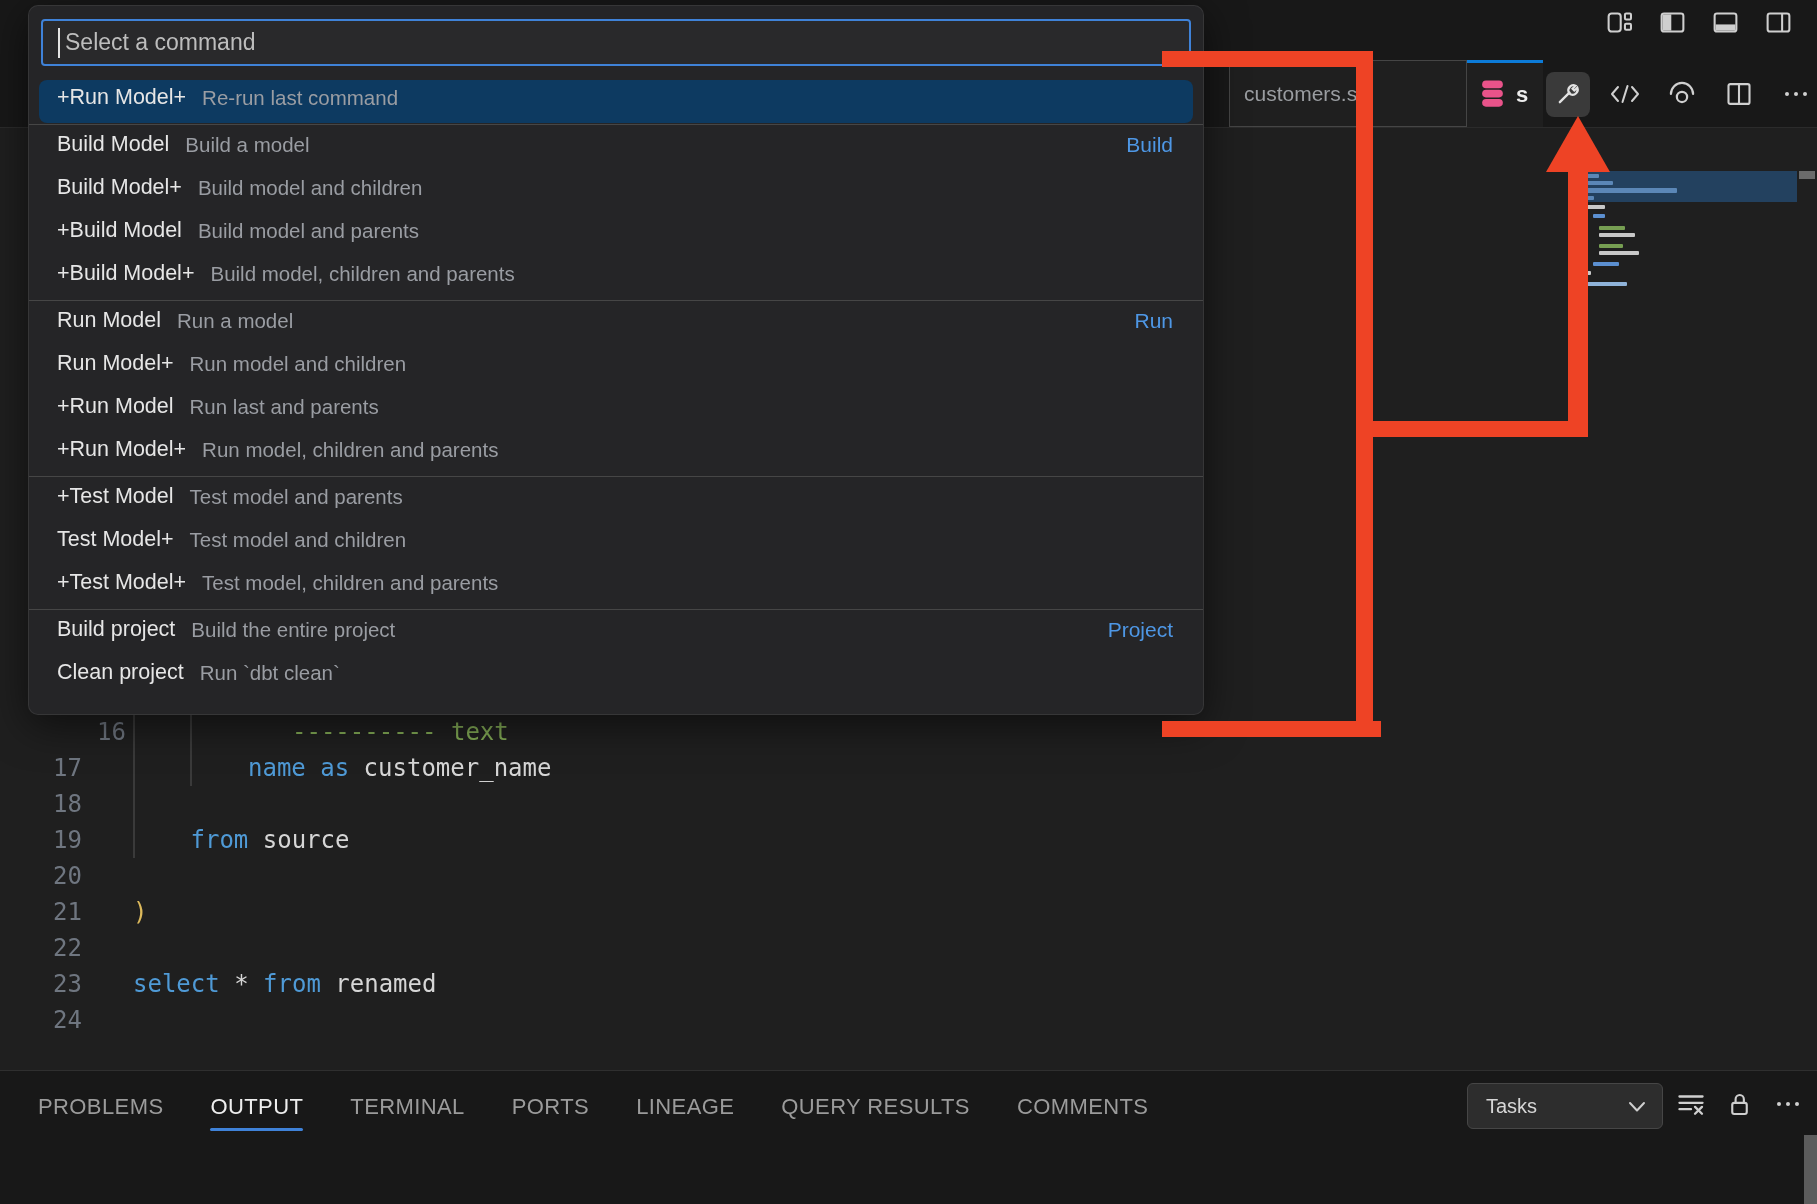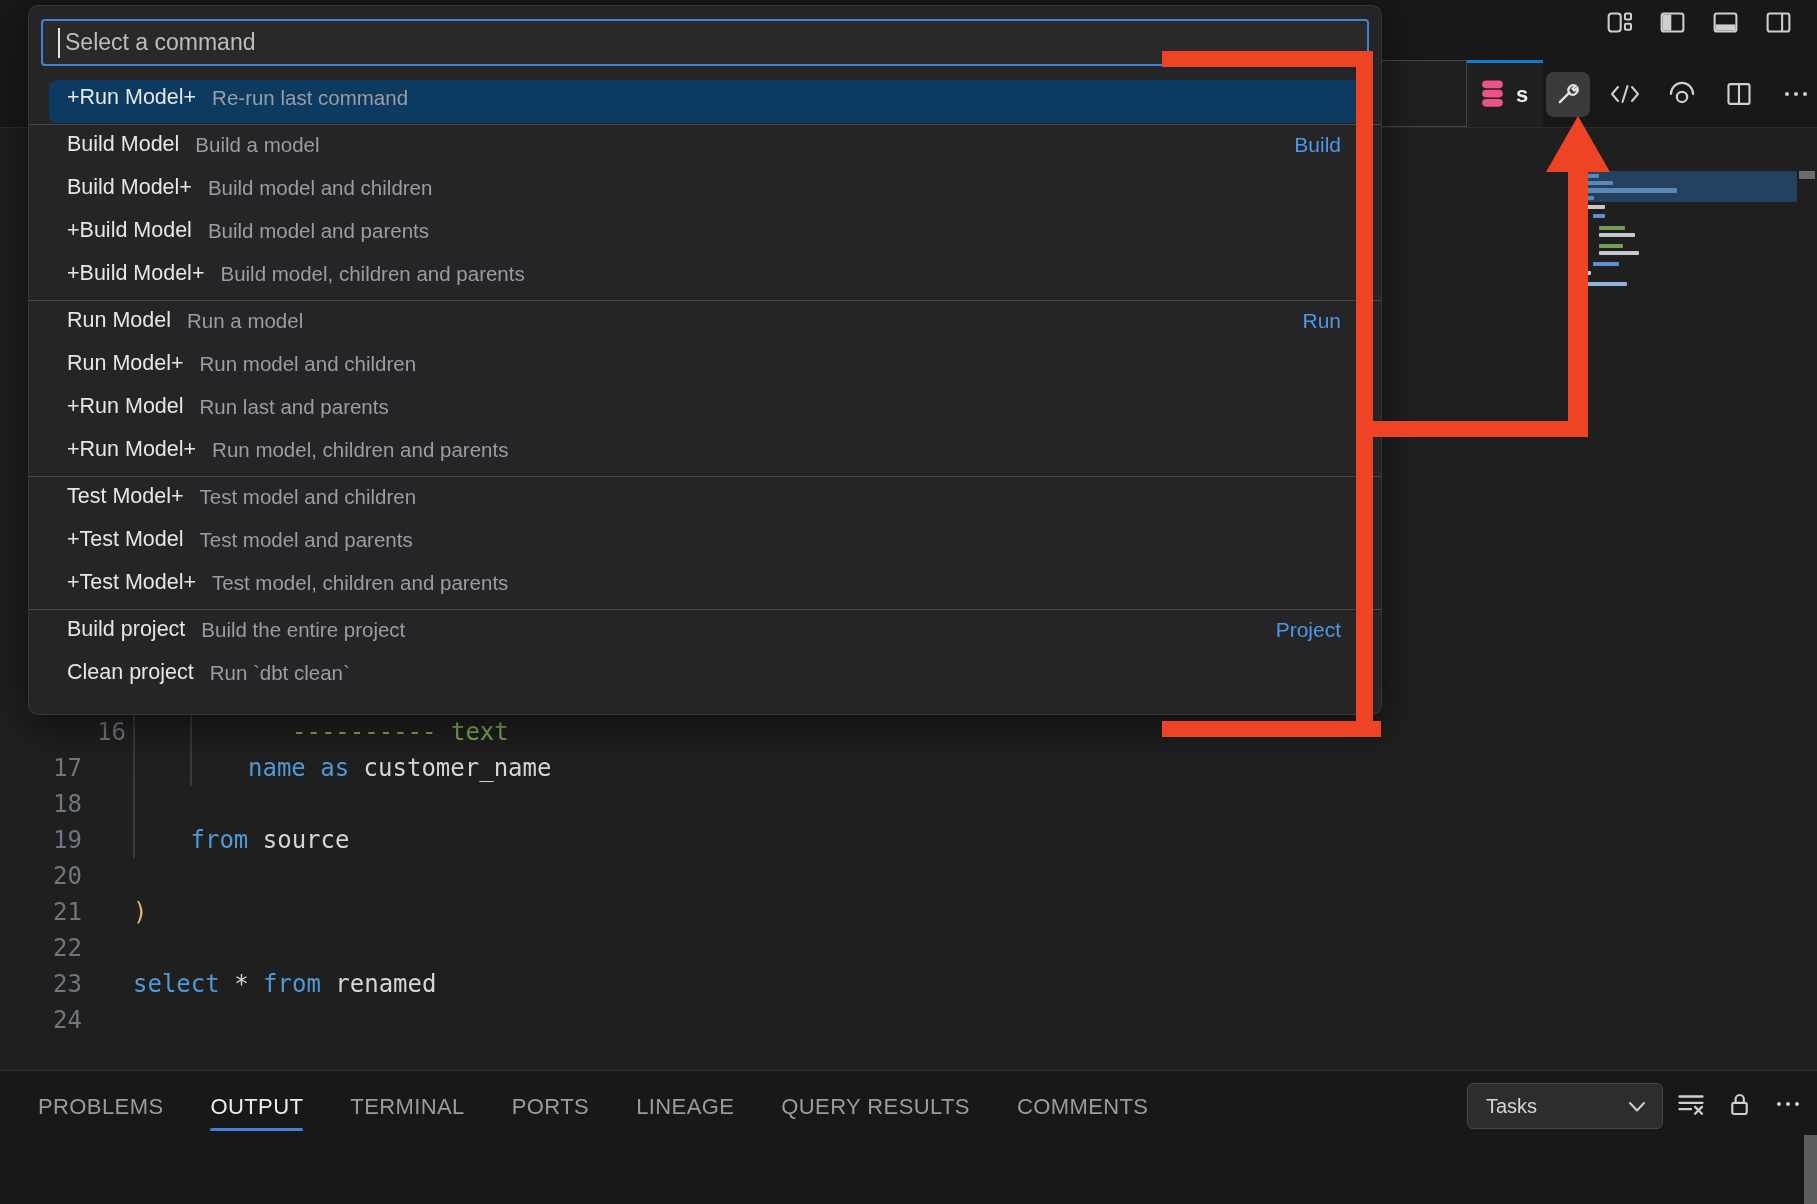--- a/index.html
+++ b/index.html
@@ -36,31 +36,31 @@
   .tok-br{color:var(--bracket-yellow,#dcb95c)}
 
   
   .minimap{position:absolute;left:1582px;top:171px;width:215px;height:135px}
   .mm-sel{position:absolute;left:0;top:0;width:215px;height:31px;background:#23415f}
   .mm-bar{position:absolute;height:4px;border-radius:1px}
   .mm-selbar{position:absolute;background:#5b87b7;border-radius:1px}
   .ruler-mark{position:absolute;left:1799px;top:171px;width:16px;height:8px;background:#6b6b6b}
 
   
-  .palette{position:absolute;left:28px;top:5px;width:1354px;height:710px;background:#252527;
+  .palette{position:absolute;left:28px;top:5px;width:1176px;height:710px;background:#252527;
            border:1px solid rgba(255,255,255,.08);border-radius:10px;z-index:60;overflow:hidden;
            box-shadow:0 10px 40px rgba(0,0,0,.55)}
   .pinput-wrap{position:relative;margin:13px 12px 0}
   .pinput{width:100%;height:47px;background:#29292b;border:2px solid var(--focus-border,#3f82d8);
           border-radius:4px;color:#dcdcdc;font-size:23px;padding-left:22px;outline:none;
           font-family:"Liberation Sans",sans-serif}
   .pinput::placeholder{color:#bdbdbd}
   .caret{position:absolute;left:17px;top:9px;width:2px;height:30px;background:#e3e3e3}
   .plist{margin-top:14px}
-  .prow{height:43px;margin:0 20px;border-radius:8px;display:flex;align-items:center;
+  .prow{height:43px;margin:0 10px;border-radius:8px;display:flex;align-items:center;
         padding:0 20px 8px 18px}
   .prow.sel{background:var(--selection-bg,#0d3a61)}
   .plabel{color:#e6e6e6;font-size:21.5px}
   .pdesc{color:#9a9da3;font-size:20.5px;margin-left:16px}
   .ptag{color:var(--tag-blue,#4e97e5);font-size:21px;margin-left:auto}
   .psep{height:4px;position:relative}
   .psep::after{content:'';position:absolute;left:0;right:0;top:1px;height:1px;background:#464646}
 
   
   .anno{position:absolute;background:var(--red-annotation,#ee4325);z-index:90}
@@ -280,26 +280,26 @@
         <div class="prow">
           <span class="plabel">+Run Model</span>
           <span class="pdesc">Run last and parents</span>
         </div>
         <div class="prow">
           <span class="plabel">+Run Model+</span>
           <span class="pdesc">Run model, children and parents</span>
         </div>
         <div class="psep"></div>
         <div class="prow">
+          <span class="plabel">+Test Model</span>
+          <span class="pdesc">Test model and parents</span>
+        </div>
+        <div class="prow">
           <span class="plabel">Test Model+</span>
           <span class="pdesc">Test model and children</span>
-        </div>
-        <div class="prow">
-          <span class="plabel">+Test Model</span>
-          <span class="pdesc">Test model and parents</span>
         </div>
         <div class="prow">
           <span class="plabel">+Test Model+</span>
           <span class="pdesc">Test model, children and parents</span>
         </div>
         <div class="psep"></div>
         <div class="prow">
           <span class="plabel">Build project</span>
           <span class="pdesc">Build the entire project</span>
           <span class="ptag">Project</span>

